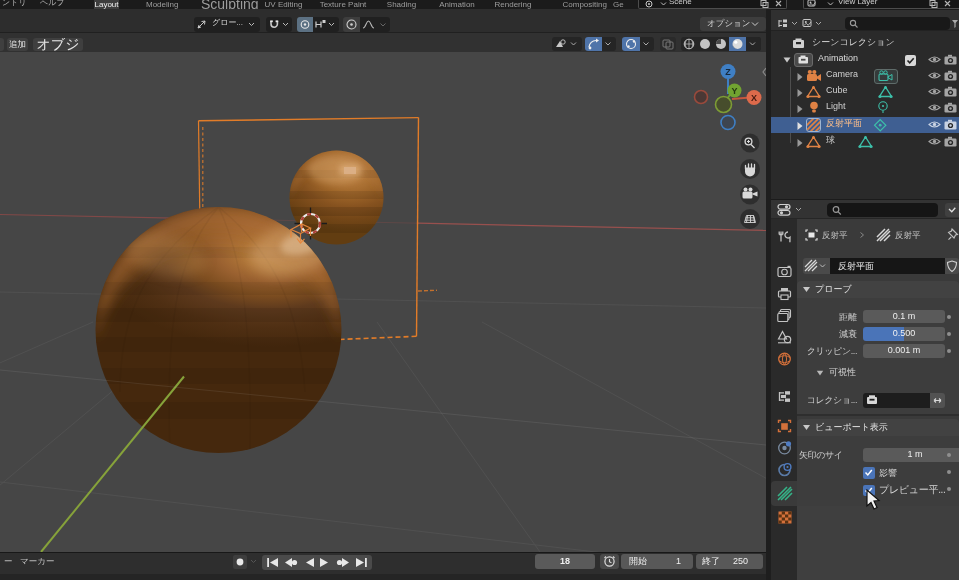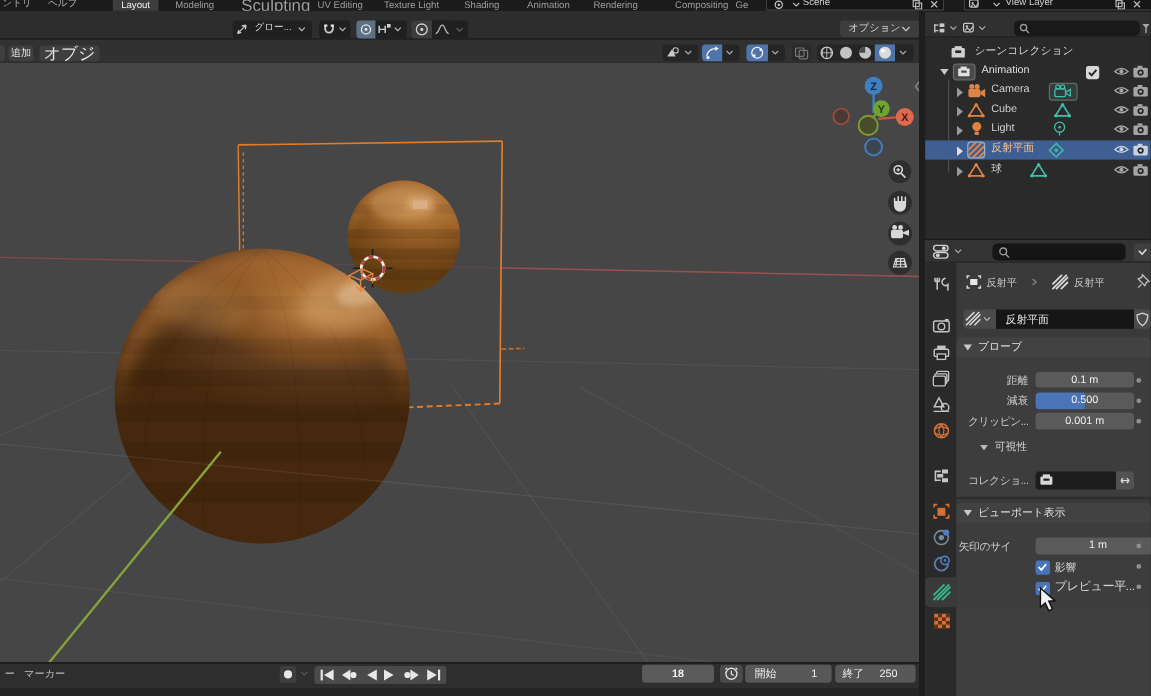--- a/index.html
+++ b/index.html
@@ -12,25 +12,25 @@
 svg{display:block}
 </style></head><body>
 <div id="root">
 
 <div class="a" style="left:0;top:0;width:959px;height:9px;background:#1b1b1b;overflow:hidden"></div>
 <div class="a" style="left:0;top:0;width:90px;height:9px;overflow:hidden">
       <div class="t" style="position:absolute;left:2px;top:-4px;font-size:8px;color:#b2b2b2">ントリ</div>
       <div class="t" style="position:absolute;left:40px;top:-4px;font-size:8px;color:#b2b2b2">ヘルプ</div>
     </div>
 
-<div class="a" style="left:94px;top:0;width:38px;height:9px;background:#3d3d3d;color:#f1f1f1;font-size:8px;text-align:center;line-height:9px">Layout</div>
+<div class="a" style="left:94px;top:0;width:25px;height:9px;background:#3d3d3d;color:#f1f1f1;font-size:8px;text-align:center;line-height:9px">Layout</div>
 <div class="a" style="left:146px;top:0;width:49px;color:#9d9d9d;font-size:8px;text-align:left;line-height:9px;white-space:nowrap">Modeling</div>
 <div class="a" style="left:201px;top:0;width:52px;color:#9d9d9d;font-size:14px;text-align:center;line-height:9px;white-space:nowrap">Sculpting</div>
 <div class="a" style="left:259px;top:0;width:49px;color:#9d9d9d;font-size:8px;text-align:center;line-height:9px;white-space:nowrap">UV Editing</div>
-<div class="a" style="left:314px;top:0;width:58px;color:#9d9d9d;font-size:8px;text-align:center;line-height:9px;white-space:nowrap">Texture Light</div>
+<div class="a" style="left:314px;top:0;width:58px;color:#9d9d9d;font-size:8px;text-align:center;line-height:9px;white-space:nowrap">Texture Paint</div>
 <div class="a" style="left:378px;top:0;width:47px;color:#9d9d9d;font-size:8px;text-align:center;line-height:9px;white-space:nowrap">Shading</div>
 <div class="a" style="left:431px;top:0;width:52px;color:#9d9d9d;font-size:8px;text-align:center;line-height:9px;white-space:nowrap">Animation</div>
 <div class="a" style="left:487px;top:0;width:52px;color:#9d9d9d;font-size:8px;text-align:center;line-height:9px;white-space:nowrap">Rendering</div>
 <div class="a" style="left:545px;top:0;width:62px;color:#9d9d9d;font-size:8px;text-align:right;line-height:9px;white-space:nowrap">Compositing</div>
 <div class="a" style="left:613px;top:0;width:14px;overflow:hidden;color:#9d9d9d;font-size:8px;line-height:9px">Ge</div>
 
 <div class="a" style="left:638px;top:0;width:149px;height:9px;background:#161616;border:1px solid #4d4d4d;border-top:none;border-radius:0 0 2px 2px;overflow:hidden">
 <svg style="position:absolute;left:2px;top:-1px" width="30" height="10">
         <circle cx="8" cy="5" r="3" fill="none" stroke="#c8c8c8" stroke-width="1"></circle>
         <circle cx="8" cy="5" r="1" fill="#c8c8c8"></circle>

